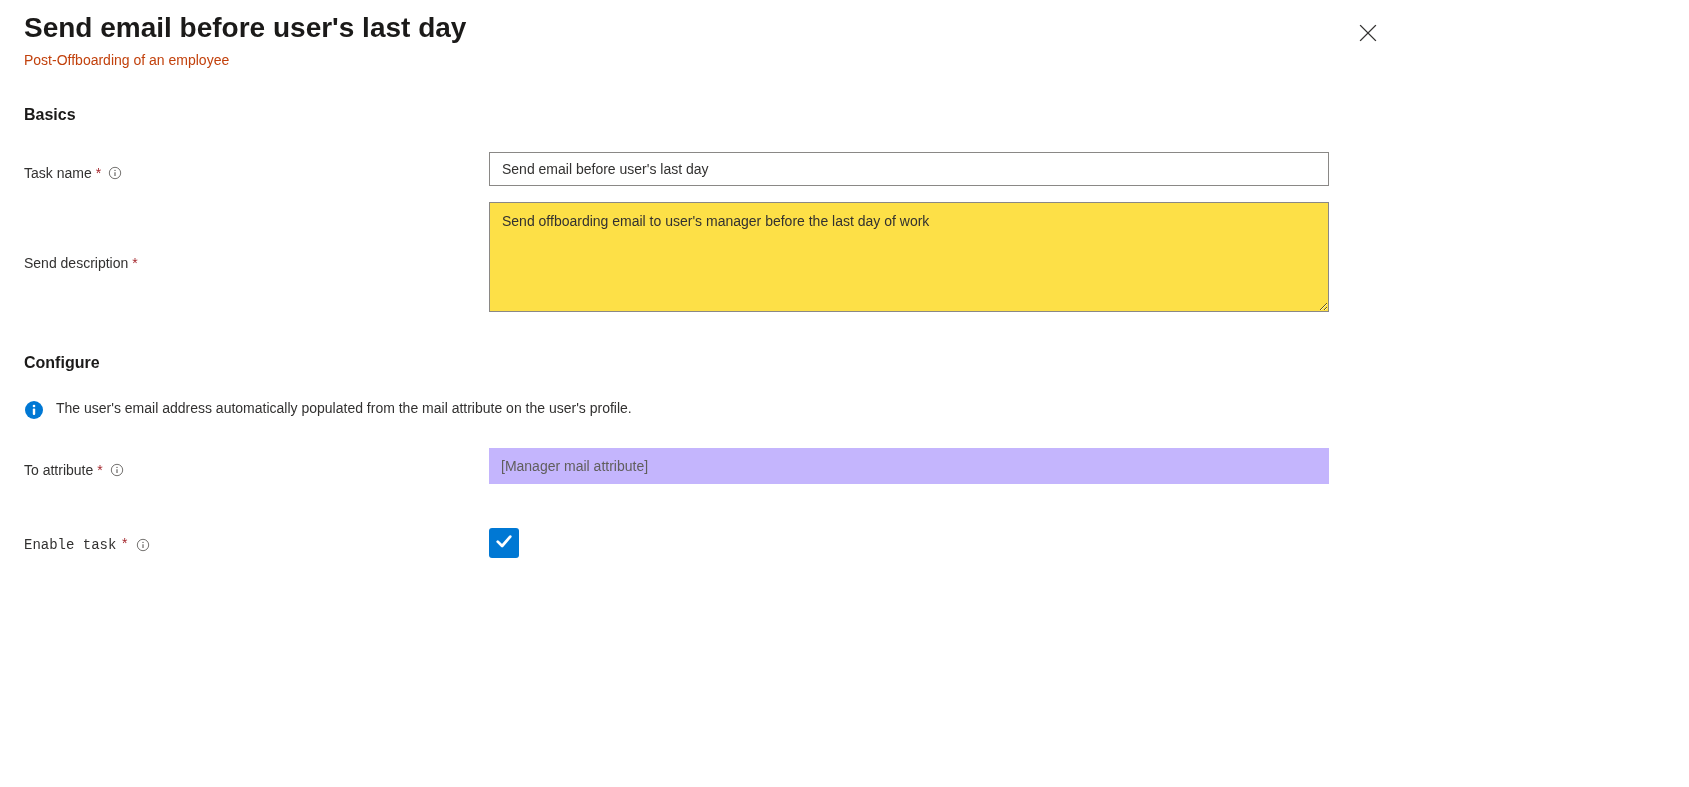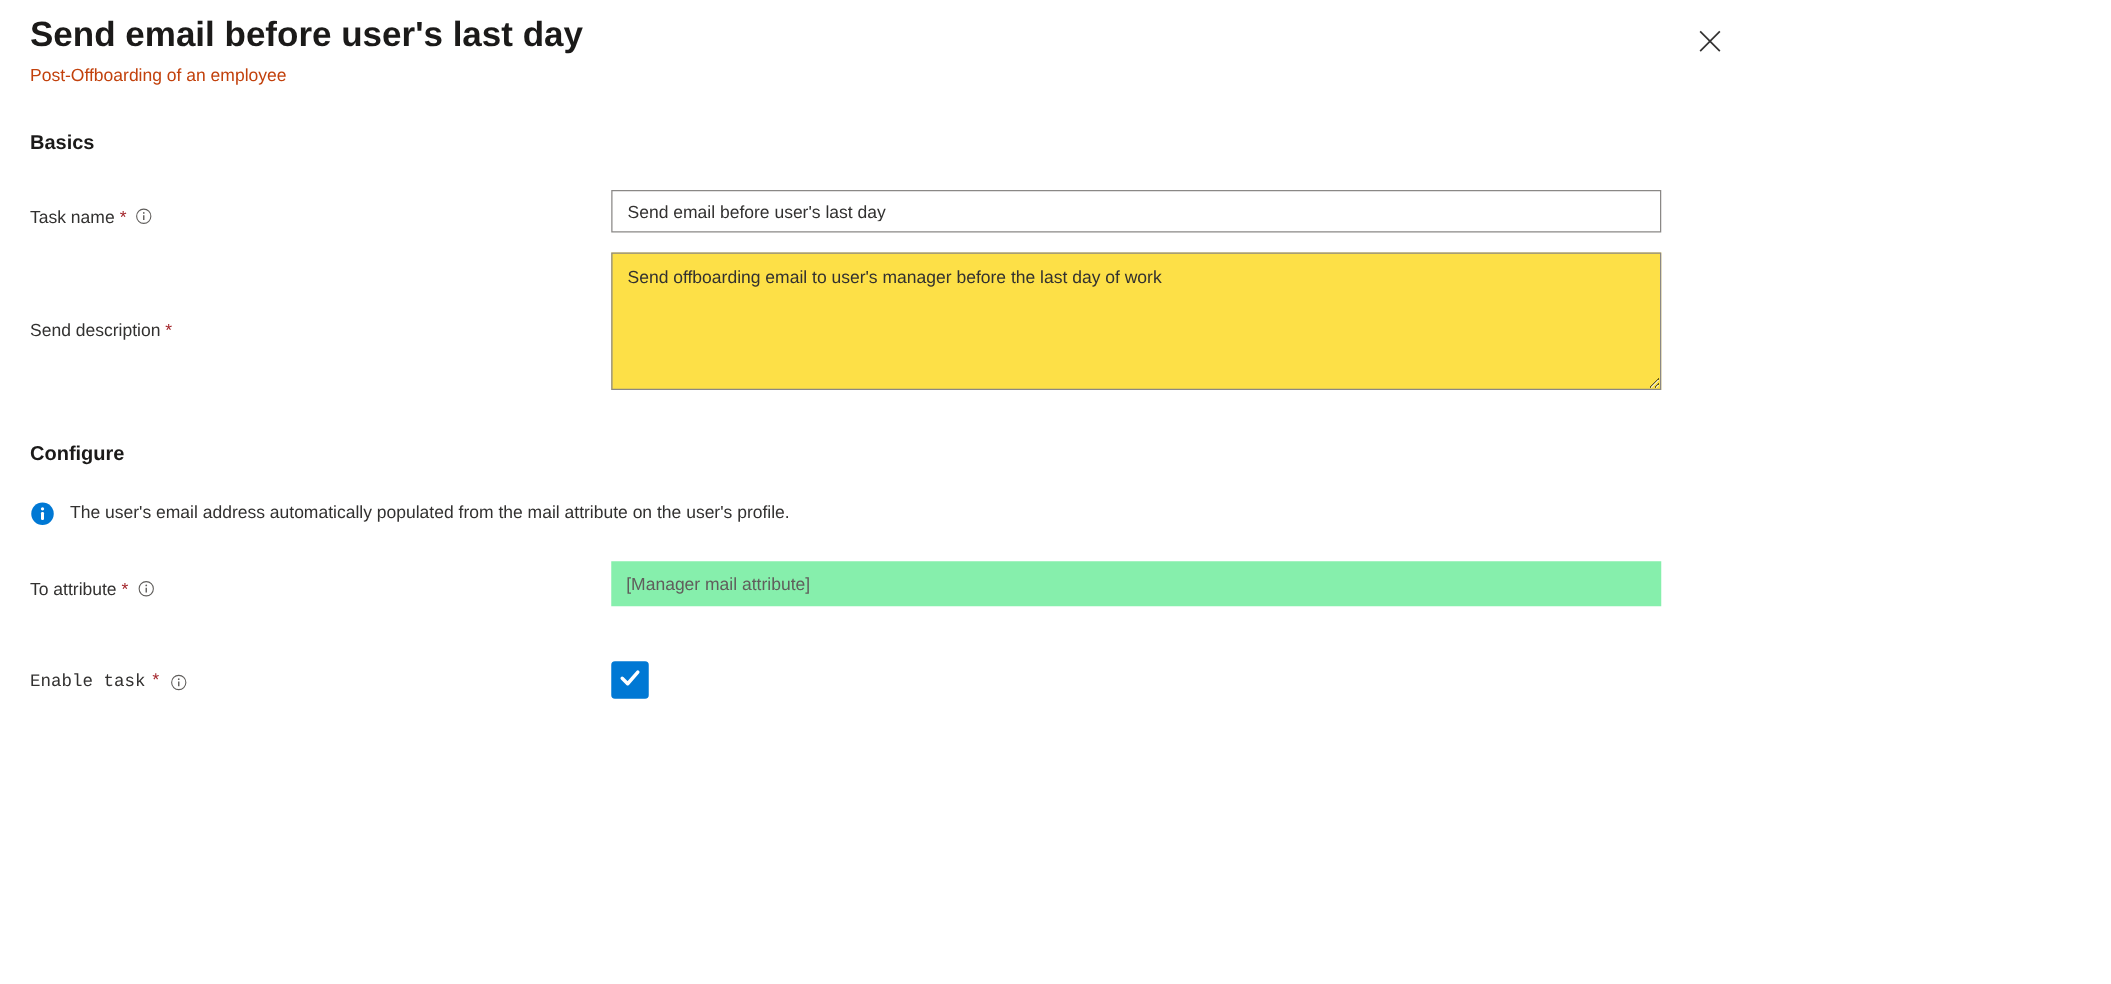--- a/index.html
+++ b/index.html
@@ -120,21 +120,21 @@
     .info-row .info-circle svg {
       width: 20px;
       height: 20px;
     }
     .info-text {
       font-size: 14px;
       color: #323130;
     }
     .readonly-field {
       width: 100%;
-      background: #86efac;
+      background: #c4b5fd;
       padding: 10px 12px;
       font-size: 14px;
       color: #605e5c;
       border: none;
     }
     .checkbox-wrap {
       display: inline-flex;
       align-items: center;
       justify-content: center;
       width: 30px;

